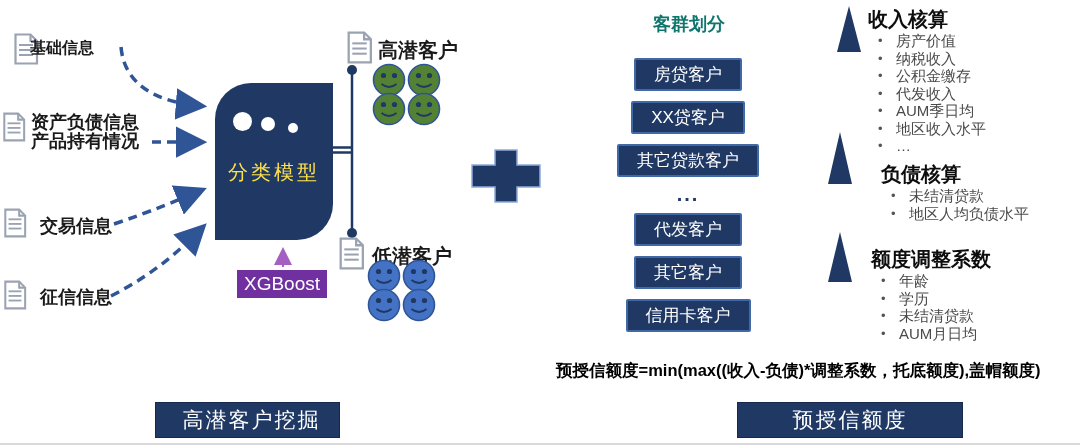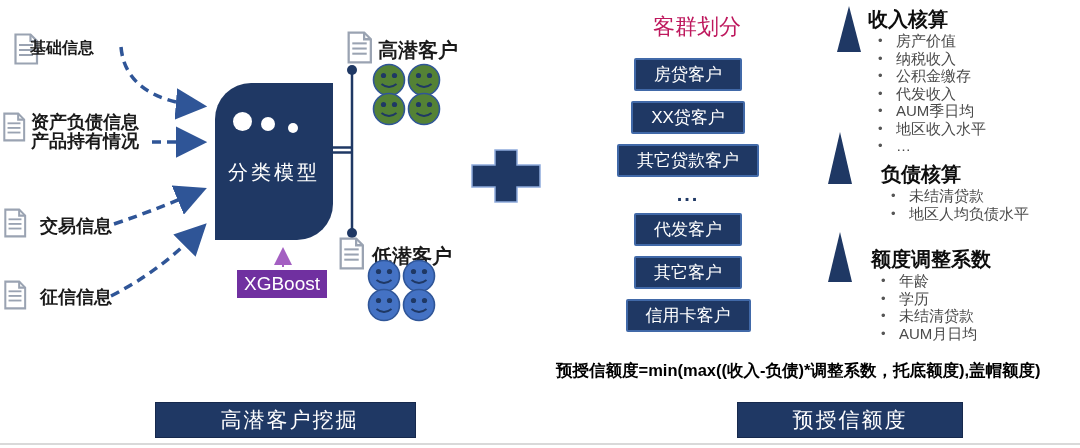--- a/index.html
+++ b/index.html
@@ -11,31 +11,31 @@
 
   
   .input-label { font-weight:bold; color:#1a1a1a; font-size:18px; line-height:18px; }
   .input-label .ln { display:block; margin-bottom:1px; }
 
   
   .model-box { left:215px; top:83px; width:118px; height:157px; background:#1F3864;
                border-radius:36px 0 36px 0; }
   .dot { position:absolute; background:#ffffff; border-radius:50%; }
   .model-title { position:absolute; left:0; right:0; top:76px; text-align:center;
-                 color:#ffffff; font-size:20px; letter-spacing:3px; }
+                 color:#fde047; font-size:20px; letter-spacing:3px; }
   .engine-box { left:237px; top:270px; width:90px; height:28px; background:#7030A0;
                 color:#fff; font-size:19px; display:flex; align-items:center; justify-content:center; }
 
   
   .out-label { font-weight:bold; color:#1a1a1a; font-size:20px; }
   .faces { display:grid; grid-template-columns:34px 34px; grid-column-gap:1px; grid-row-gap:0; }
   .faces svg { display:block; margin-top:-5px; }
 
   
-  .seg-title { font-weight:normal; color:#be185d; font-size:22px; }
+  .seg-title { font-weight:bold; color:#0f766e; font-size:18px; }
   .seg-col { left:600px; top:58px; width:176px; display:flex; flex-direction:column;
              align-items:center; gap:10px; }
   .seg-btn { background:#1F3864; border:2px solid #4169A8; border-radius:2px; color:#fff;
              font-size:17px; padding:4px 18px; line-height:21px; white-space:nowrap; }
   .seg-ellipsis { color:#1F3864; font-weight:bold; font-size:20px; letter-spacing:2px;
                   line-height:14px; height:16px; }
 
   
   .factor-title { font-weight:bold; color:#0d0d0d; font-size:20px; white-space:nowrap; }
   .factor-list { list-style:none; }
@@ -268,17 +268,17 @@
   <div class="abs factor-title" style="left:871px; top:246px;">额度调整系数</div>
   <ul class="abs factor-list" style="left:879px; top:272px;">
     <li>年龄</li>
     <li>学历</li>
     <li>未结清贷款</li>
     <li>AUM月日均</li>
   </ul>
 
   <div class="abs formula">预授信额度=min(max((收入-负债)*调整系数，托底额度),盖帽额度)</div>
 
-  <div class="abs footer-bar" style="left:155px; width:261px;padding-left:8px;">高潜客户挖掘</div>
+  <div class="abs footer-bar" style="left:155px; width:185px;padding-left:8px;">高潜客户挖掘</div>
   <div class="abs footer-bar" style="left:737px; width:226px;">预授信额度</div>
 
   <div class="abs bottom-line"></div>
 </div>
 
 </body></html>

